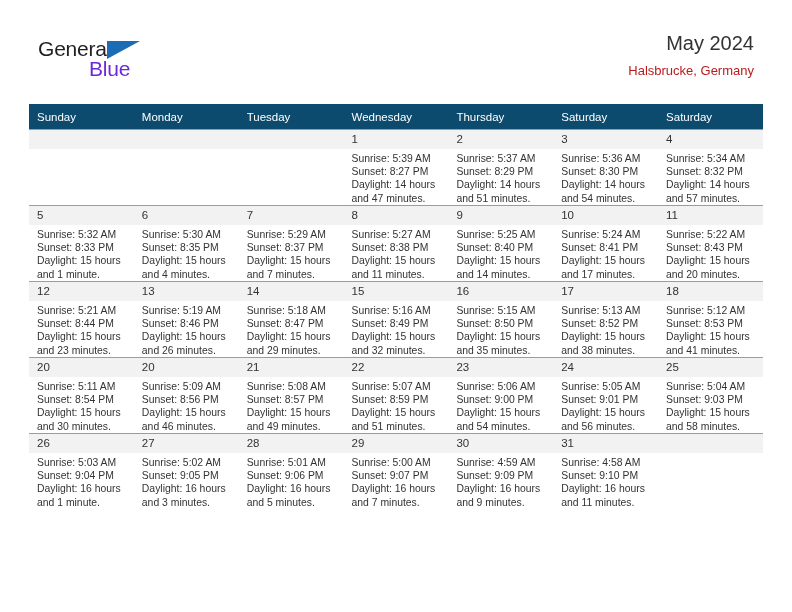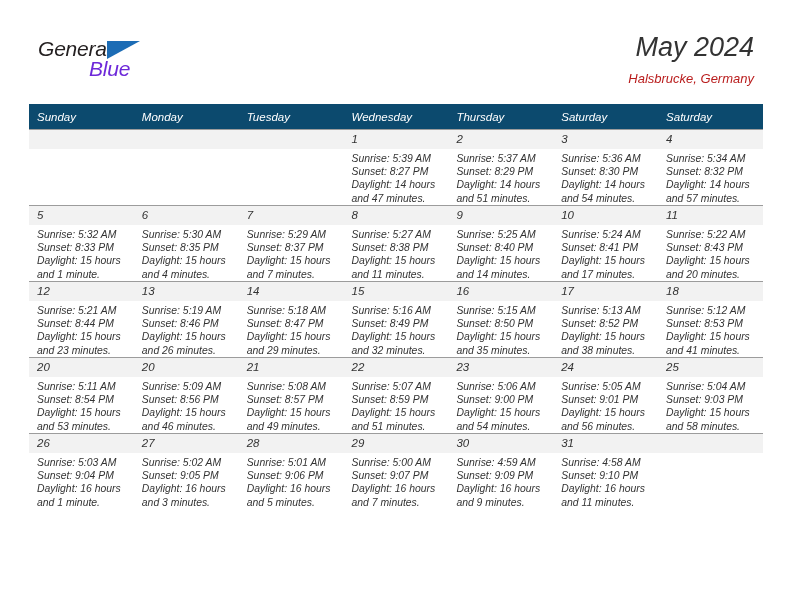--- a/index.html
+++ b/index.html
@@ -12,21 +12,20 @@
     background: #ffffff;
     font-family: "Liberation Sans", sans-serif;
     color: #000000;
     overflow: hidden;
   }
   .page {
     position: relative;
     width: 760px;
     height: 612px;
     box-sizing: border-box;
-    font-style: italic;
   }
 
   
   .header {
     position: absolute;
     left: 0;
     top: 0;
     width: 792px;
     height: 104px;
   }
@@ -66,21 +65,21 @@
     line-height: 1;
   }
 
   .title-block {
     position: absolute;
     right: 38px;
     top: 32px;
     text-align: right;
   }
   .month-title {
-    font-size: 27px;
+    font-size: 20px;
     color: #333333;
     line-height: 1.15;
     white-space: nowrap;
   }
   .location {
     font-size: 13px;
     color: #b91c1c;
     margin-top: 8px;
     white-space: nowrap;
   }
@@ -392,21 +391,21 @@
           </td>
         </tr>
         <tr class="week-row">
           <td>
             <div class="cell-inner">
               <div class="daynum">20</div>
               <div class="info">
                 <div>Sunrise: 5:11 AM</div>
                 <div>Sunset: 8:54 PM</div>
                 <div>Daylight: 15 hours</div>
-                <div>and 53 minutes.</div>
+                <div>and 30 minutes.</div>
               </div>
             </div>
           </td>
           <td>
             <div class="cell-inner">
               <div class="daynum">20</div>
               <div class="info">
                 <div>Sunrise: 5:09 AM</div>
                 <div>Sunset: 8:56 PM</div>
                 <div>Daylight: 15 hours</div>

